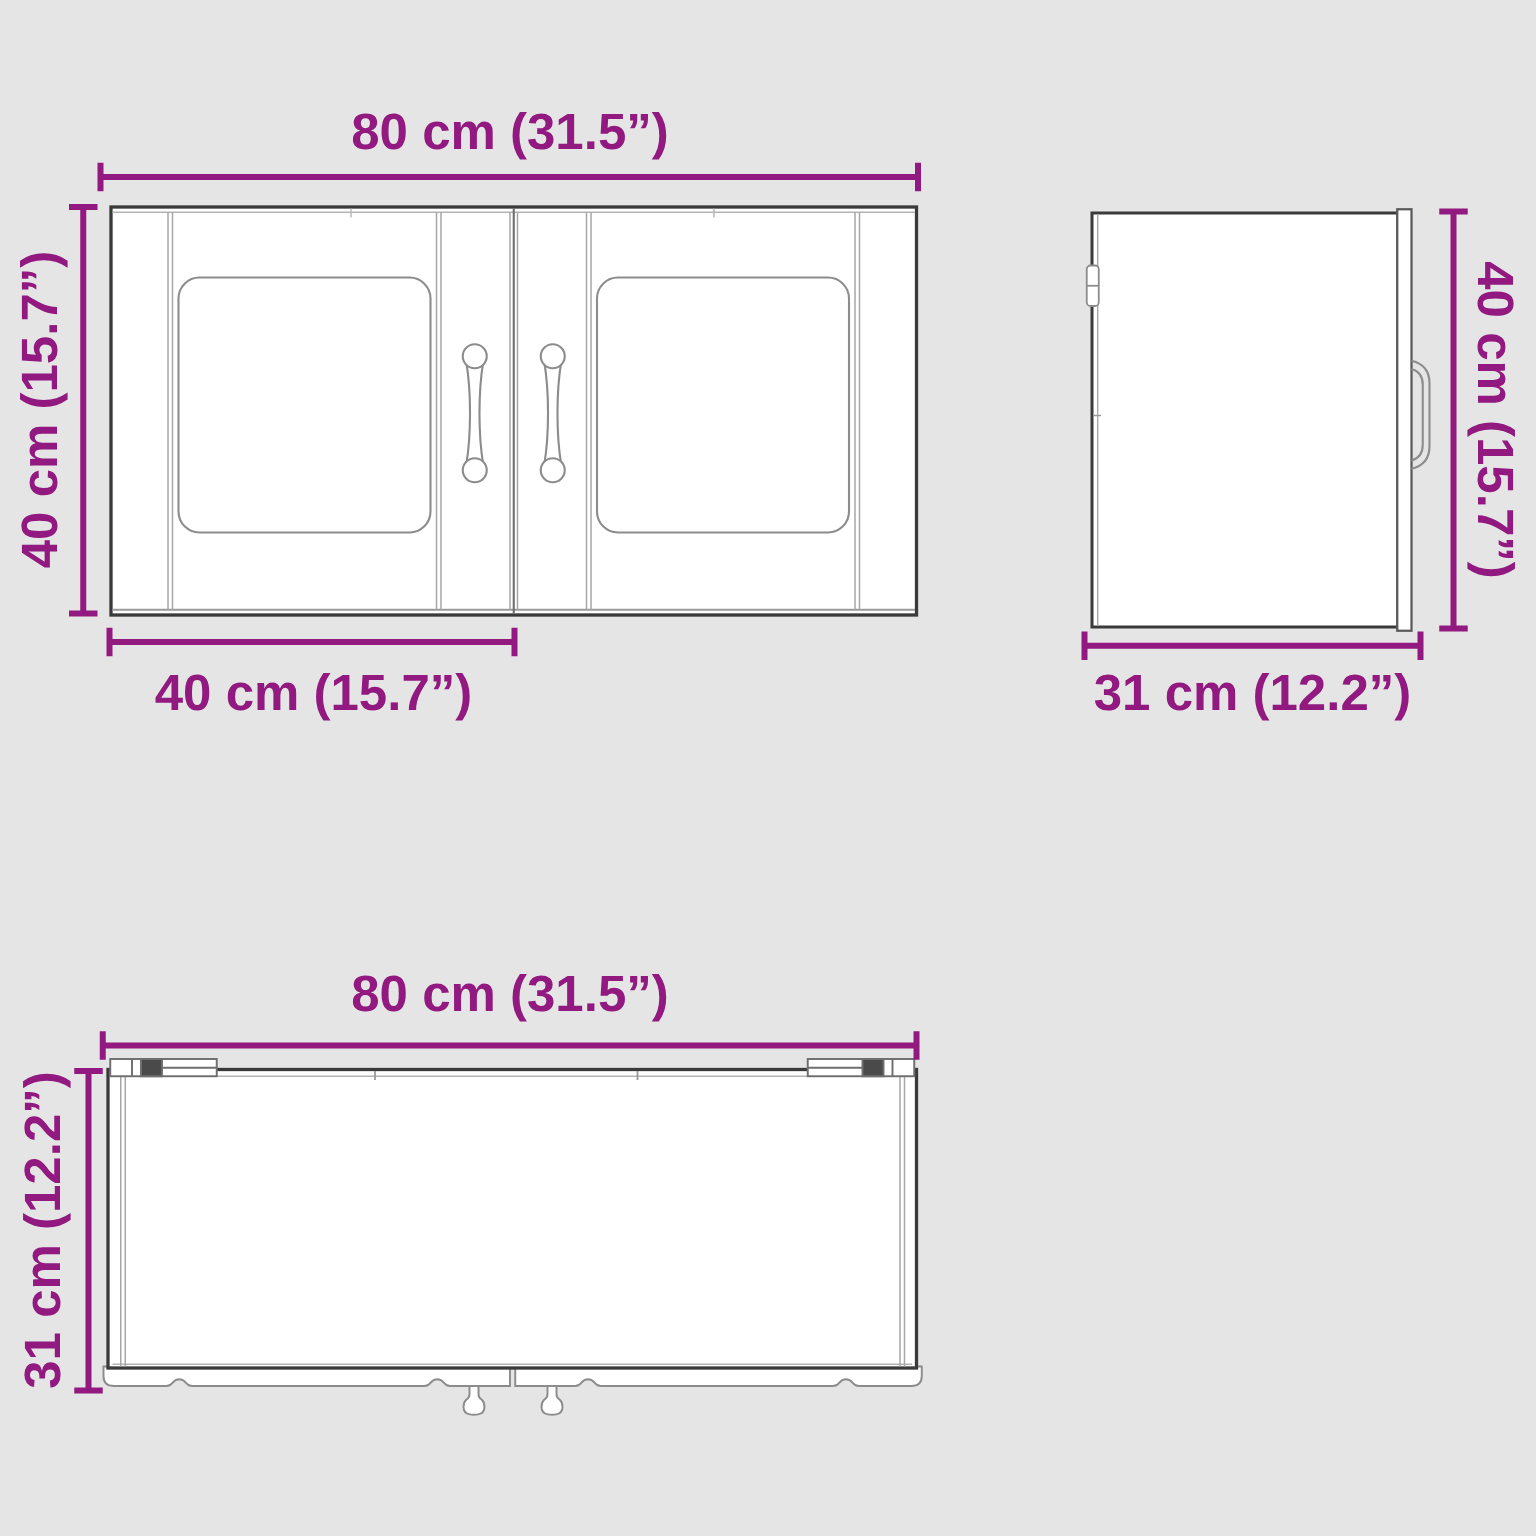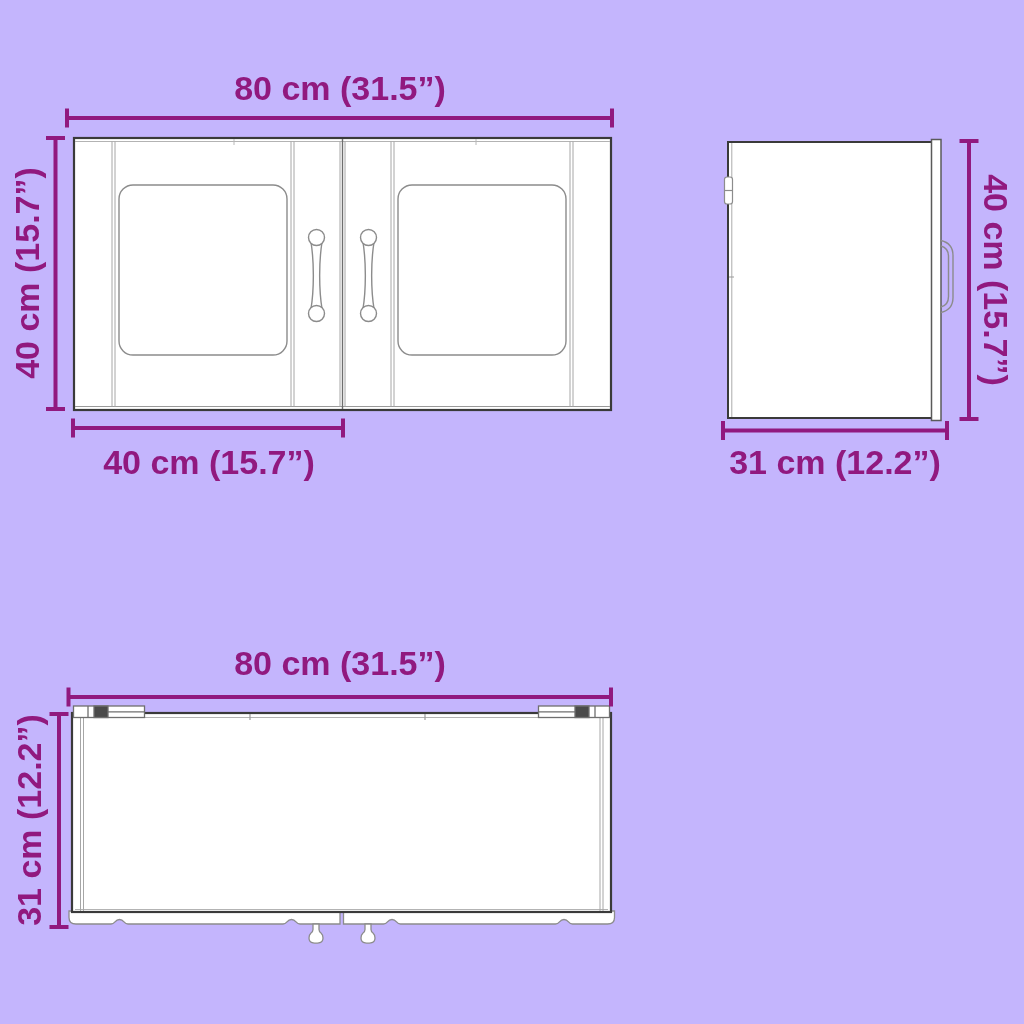--- a/index.html
+++ b/index.html
@@ -1,16 +1,16 @@
 <!DOCTYPE html>
 <html><head>
 <meta charset="utf-8">
 <style>
   html,body{margin:0;padding:0;background:#ffffff;}
-  .canvas{position:relative;width:1024px;height:1024px;background:#c4b5fd;overflow:hidden;
+  .canvas{position:relative;width:1024px;height:1024px;background:#e5e5e5;overflow:hidden;
           font-family:"Liberation Sans",sans-serif;}
   .art{position:absolute;left:0;top:0;}
   .dim-label{
     position:absolute;
     font-family:"Liberation Sans",sans-serif;
     font-weight:700;
     font-size:34px;
     color:#91197f;
     white-space:nowrap;
     transform:translate(-50%,-50%);

